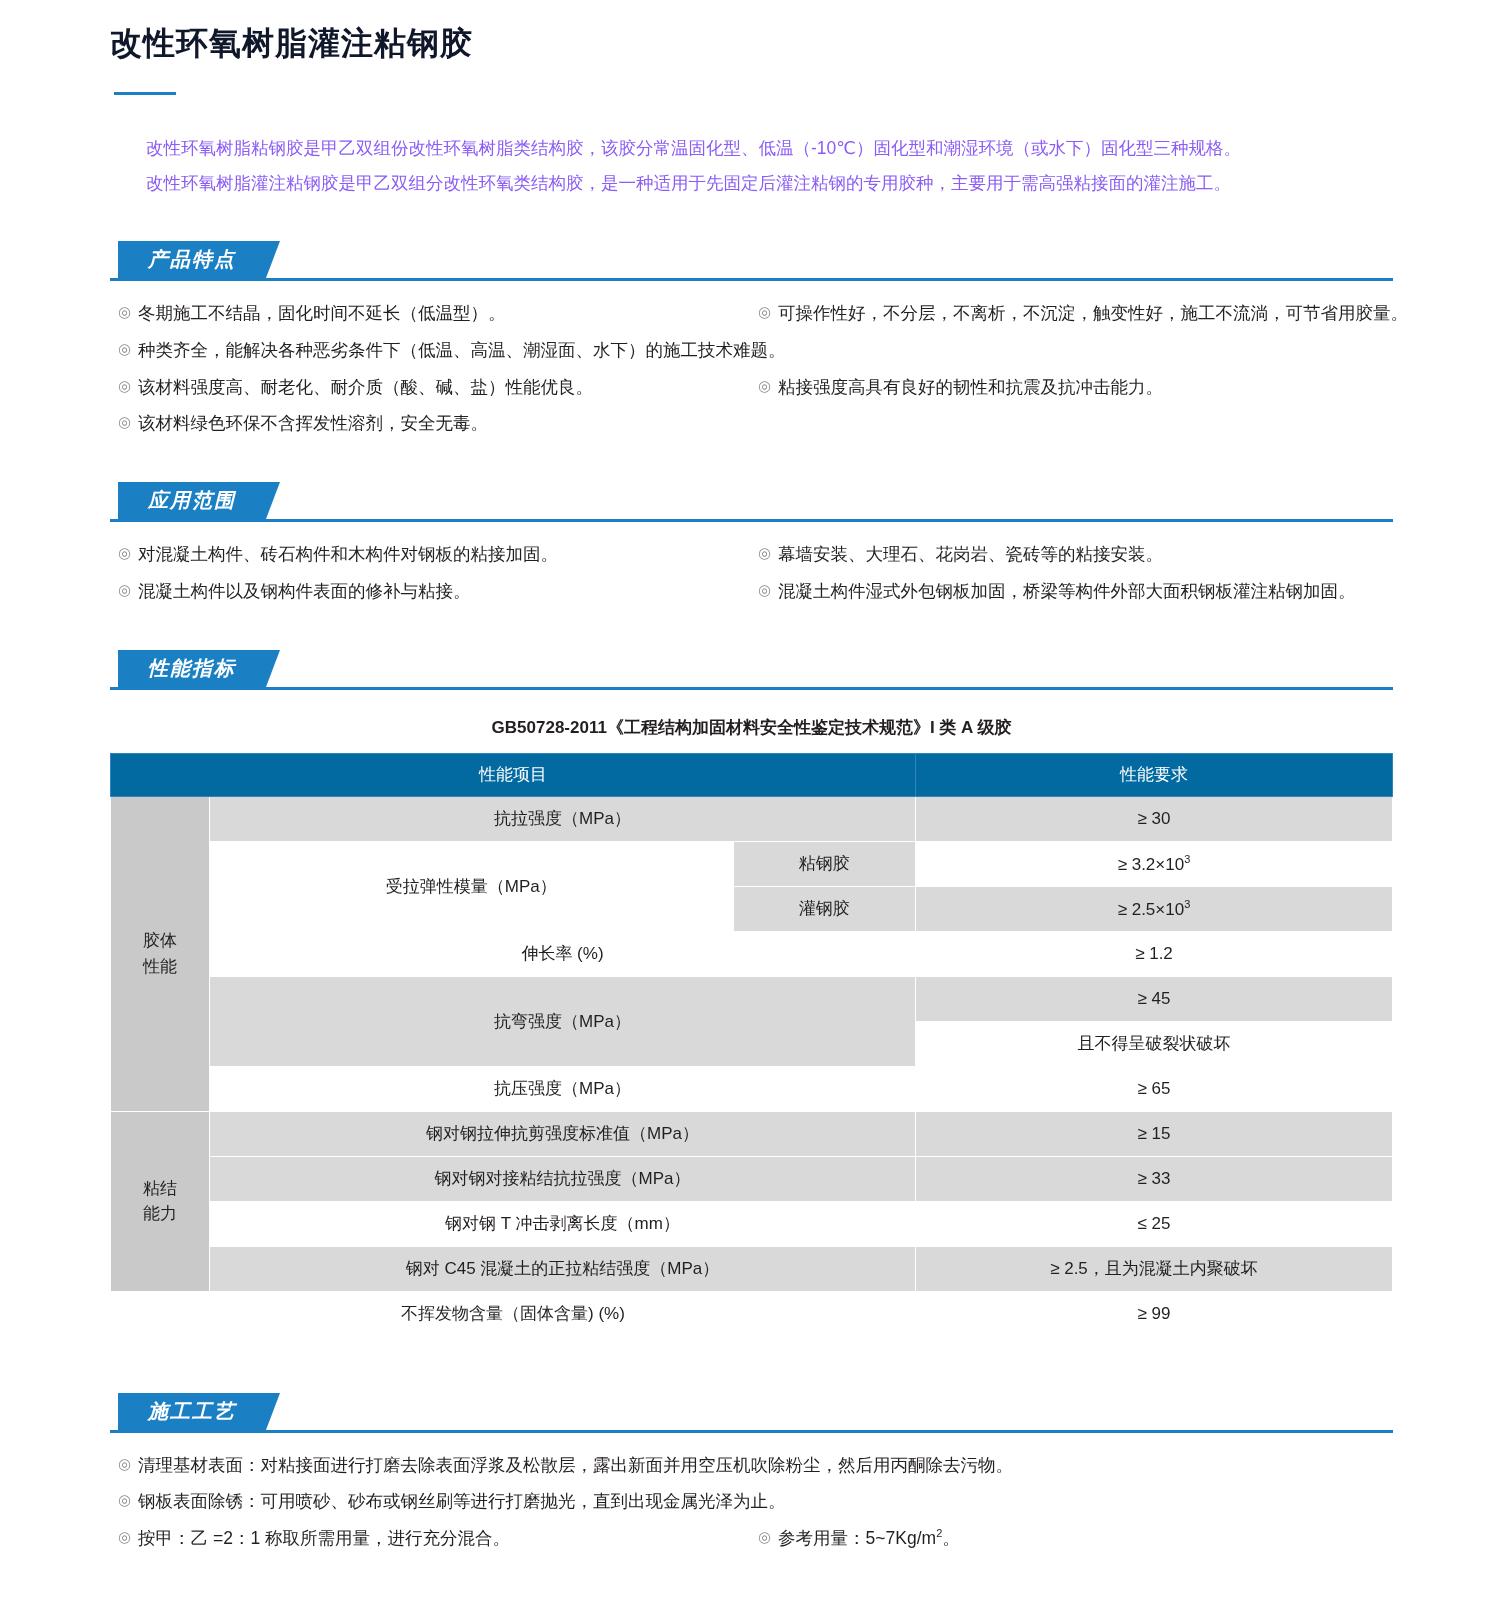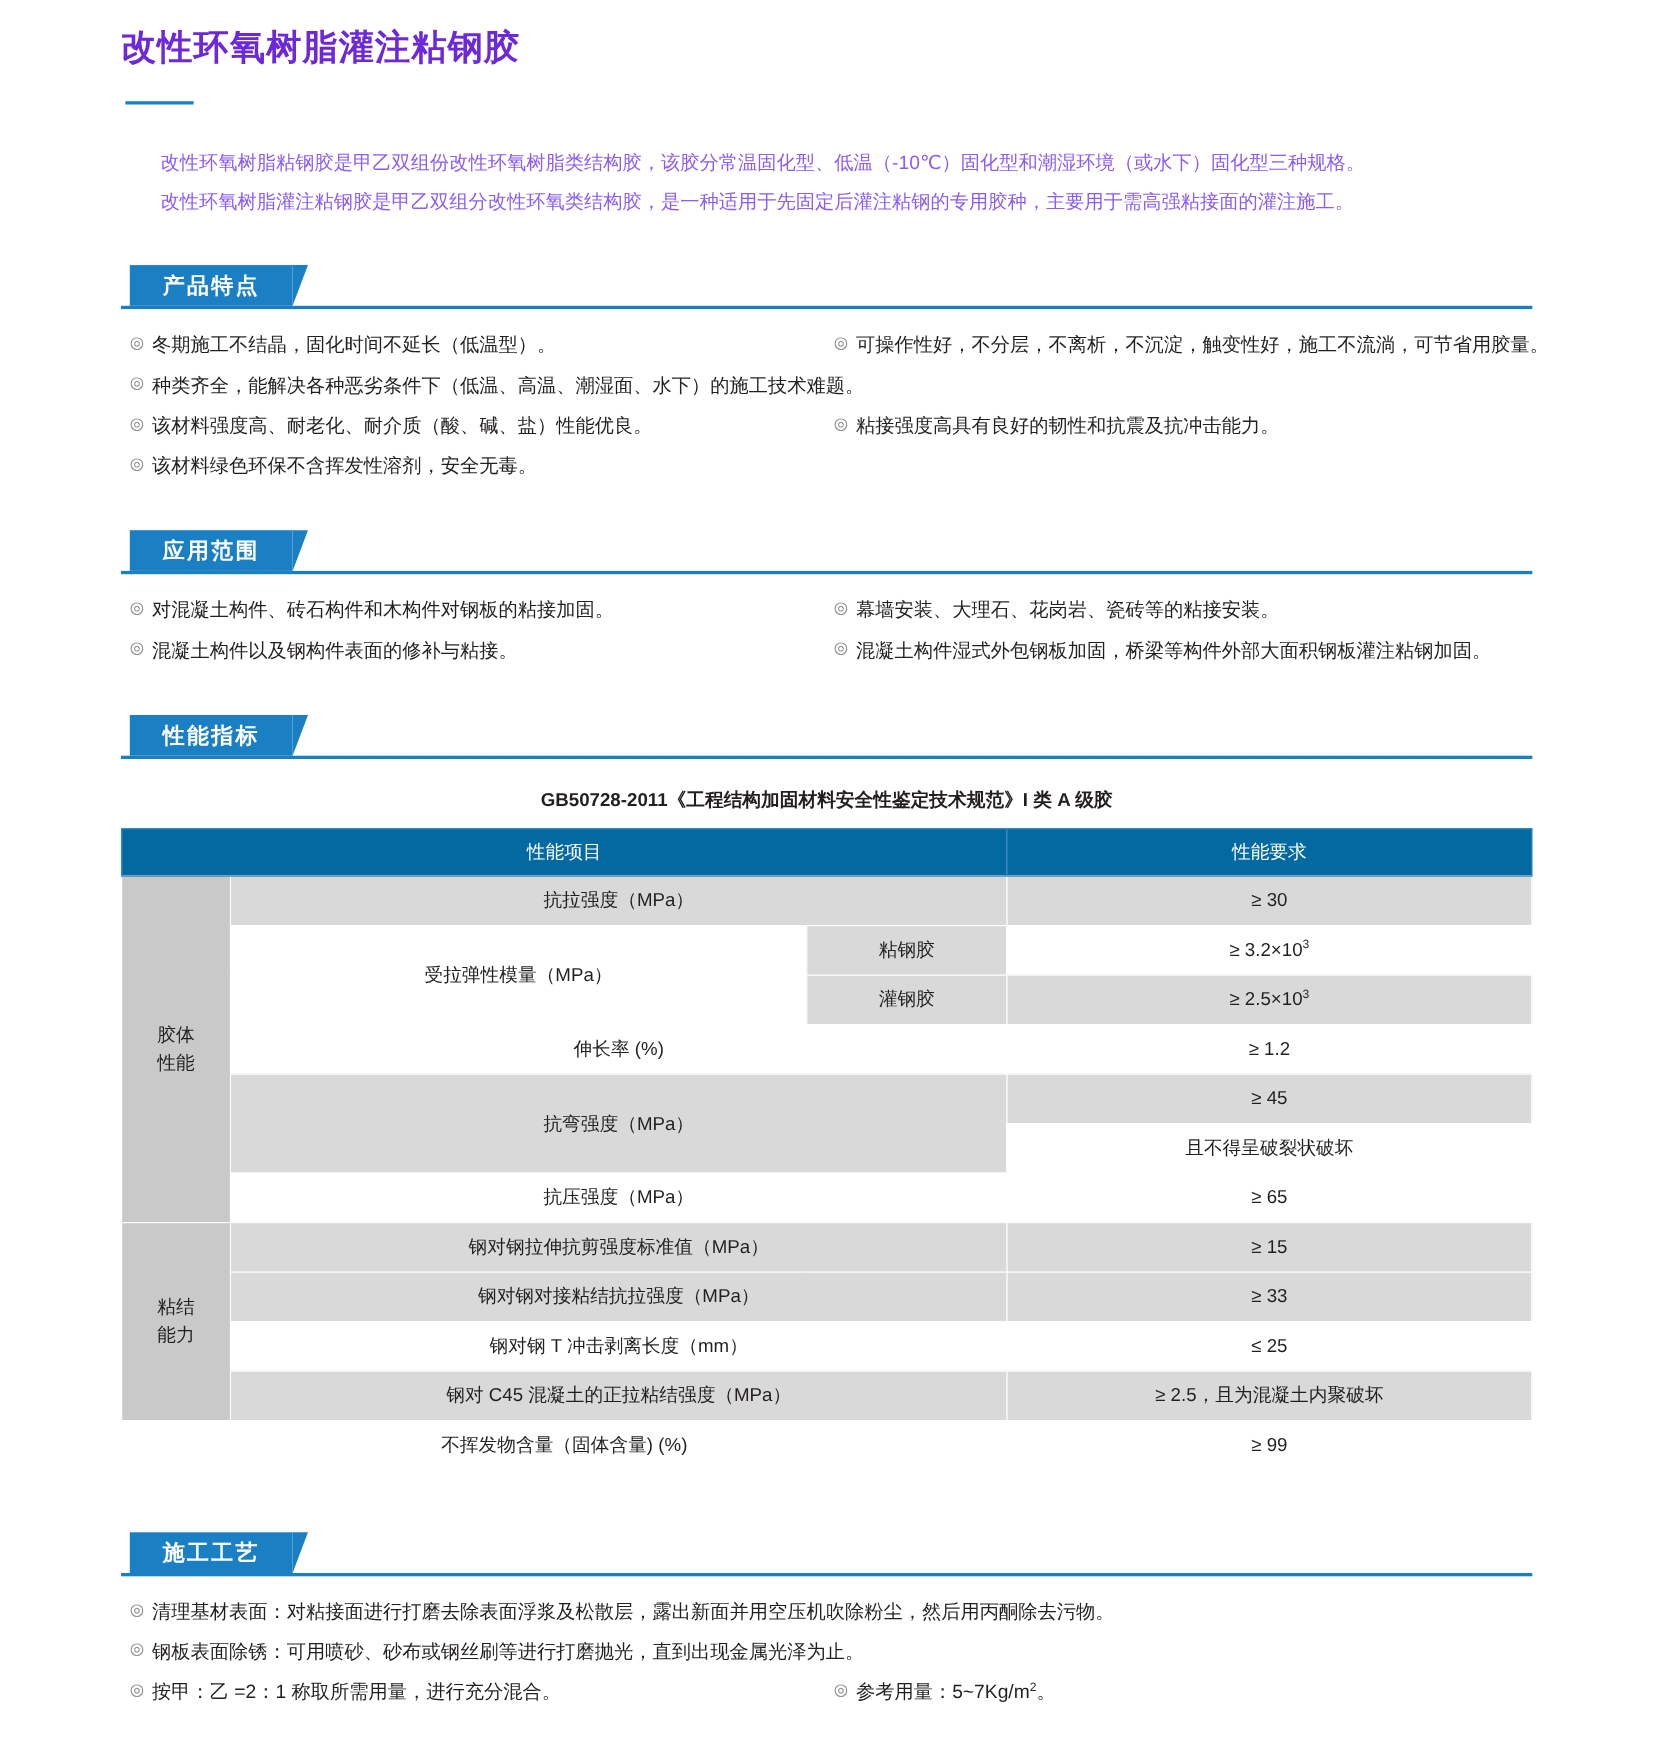--- a/index.html
+++ b/index.html
@@ -17,21 +17,21 @@
   .page {
     position: relative;
     width: 1503px;
     box-sizing: border-box;
     padding: 0 110px 40px 110px;
   }
   
   .doc-title {
     font-size: 32px;
     font-weight: bold;
-    color: #6d28d9;
+    color: #0f172a;
     letter-spacing: 1px;
     padding-top: 22px;
     margin: 0;
   }
   .title-rule {
     width: 62px;
     height: 3px;
     background: #1b7fc4;
     margin: 26px 0 0 4px;
   }
@@ -68,20 +68,21 @@
     background: #1b7fc4;
     color: #fff;
     font-size: 20px;
     font-weight: bold;
     letter-spacing: 2px;
     display: flex;
     align-items: center;
     justify-content: center;
     padding: 0 18px;
     box-sizing: border-box;
+    font-style: italic;
   }
   .section-head .tab::after {
     content: "";
     position: absolute;
     right: -14px;
     top: 0;
     width: 0;
     height: 0;
     border-top: 37px solid #1b7fc4;
     border-right: 14px solid transparent;

